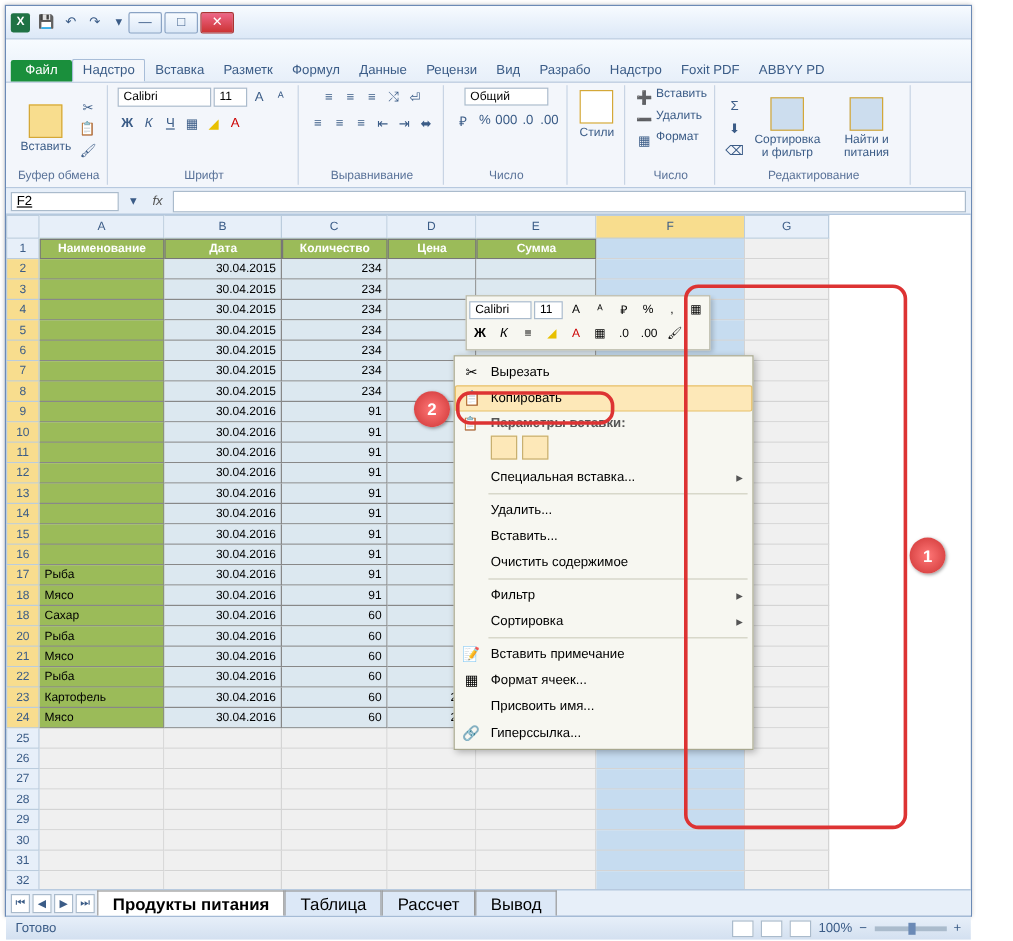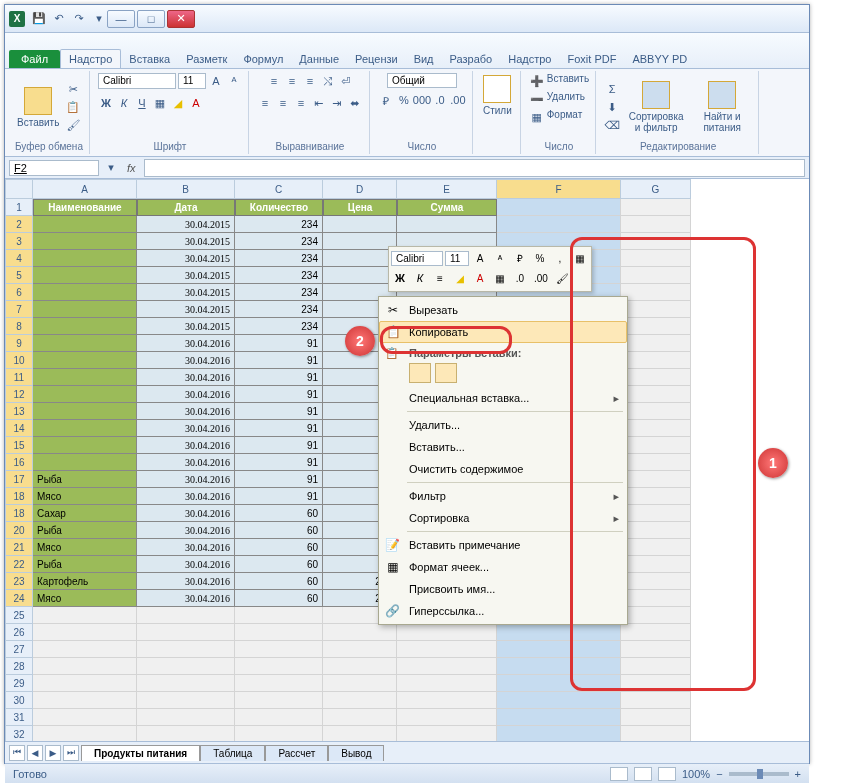--- a/index.html
+++ b/index.html
@@ -51,27 +51,27 @@
 .ch { border: 1px solid #bcd; border-left: none; display: flex; align-items: center; justify-content: center; color: #3b5c87; font-size: 10px; background: #e7eff9; }
 .ch.sel { background: #f8dd8e; }
 .rows { }
 .row { height: 17px; display: flex; }
 .cell { border: 1px solid #888; border-top: none; border-left: none; display: flex; align-items: center; padding: 0 4px; font-size: 10px; overflow: hidden; white-space: nowrap; }
 .hdr-cell { background: #9bbb59; color: #fff; font-weight: bold; justify-content: center; border: 1px solid #777; }
 .name-cell { background: #9bbb59; }
 .ext-cell { background: #f0f0f0; border: 1px solid #d4d4d4; border-top: none; border-left: none; }
 .sel-col { background: #c6dcf0; }
 .c-A { width: 104px; } .c-B { width: 98px; } .c-C { width: 88px; } .c-D { width: 74px; } .c-E { width: 100px; } .c-F { width: 124px; } .c-G { width: 70px; }
-.date { justify-content: flex-end; font-family: Liberation Serif, serif; }
+.date { justify-content: flex-end; }
 .num { justify-content: flex-end; }
 
 
 .sheettabs { height: 22px; background: #e7eff9; border-top: 1px solid #a8bdd8; display: flex; align-items: center; padding: 0 4px; gap: 2px; }
 .navbtn { width: 16px; height: 16px; border: 1px solid #abc; background: #fff; display: flex; align-items: center; justify-content: center; color: #3b5c87; font-size: 9px; }
-.stab { padding: 2px 12px; background: #fff; border: 1px solid #999; border-bottom: none; font-size: 10px; text-align: center; }
+.stab { padding: 2px 12px; background: #fff; border: 1px solid #999; border-bottom: none; font-size: 14px; text-align: center; }
 .stab.active { background: #fff; font-weight: bold; }
 .stab.inactive { background: #dce8f7; }
 
 
 .status { height: 20px; background: linear-gradient(#e7eff9,#d3e0f0); border-top: 1px solid #a8bdd8; display: flex; align-items: center; padding: 0 8px; color: #3b5c87; font-size: 10px; justify-content: space-between; }
 .status-right { display: flex; gap: 6px; align-items: center; }
 .viewbtn { width: 18px; height: 14px; border: 1px solid #abc; background: #fff; }
 
 
 .minitoolbar { position: absolute; left: 388px; top: 246px; background: #f7f7f1; border: 1px solid #b8b8a8; padding: 2px; box-shadow: 2px 2px 4px rgba(0,0,0,.2); z-index: 10; }

